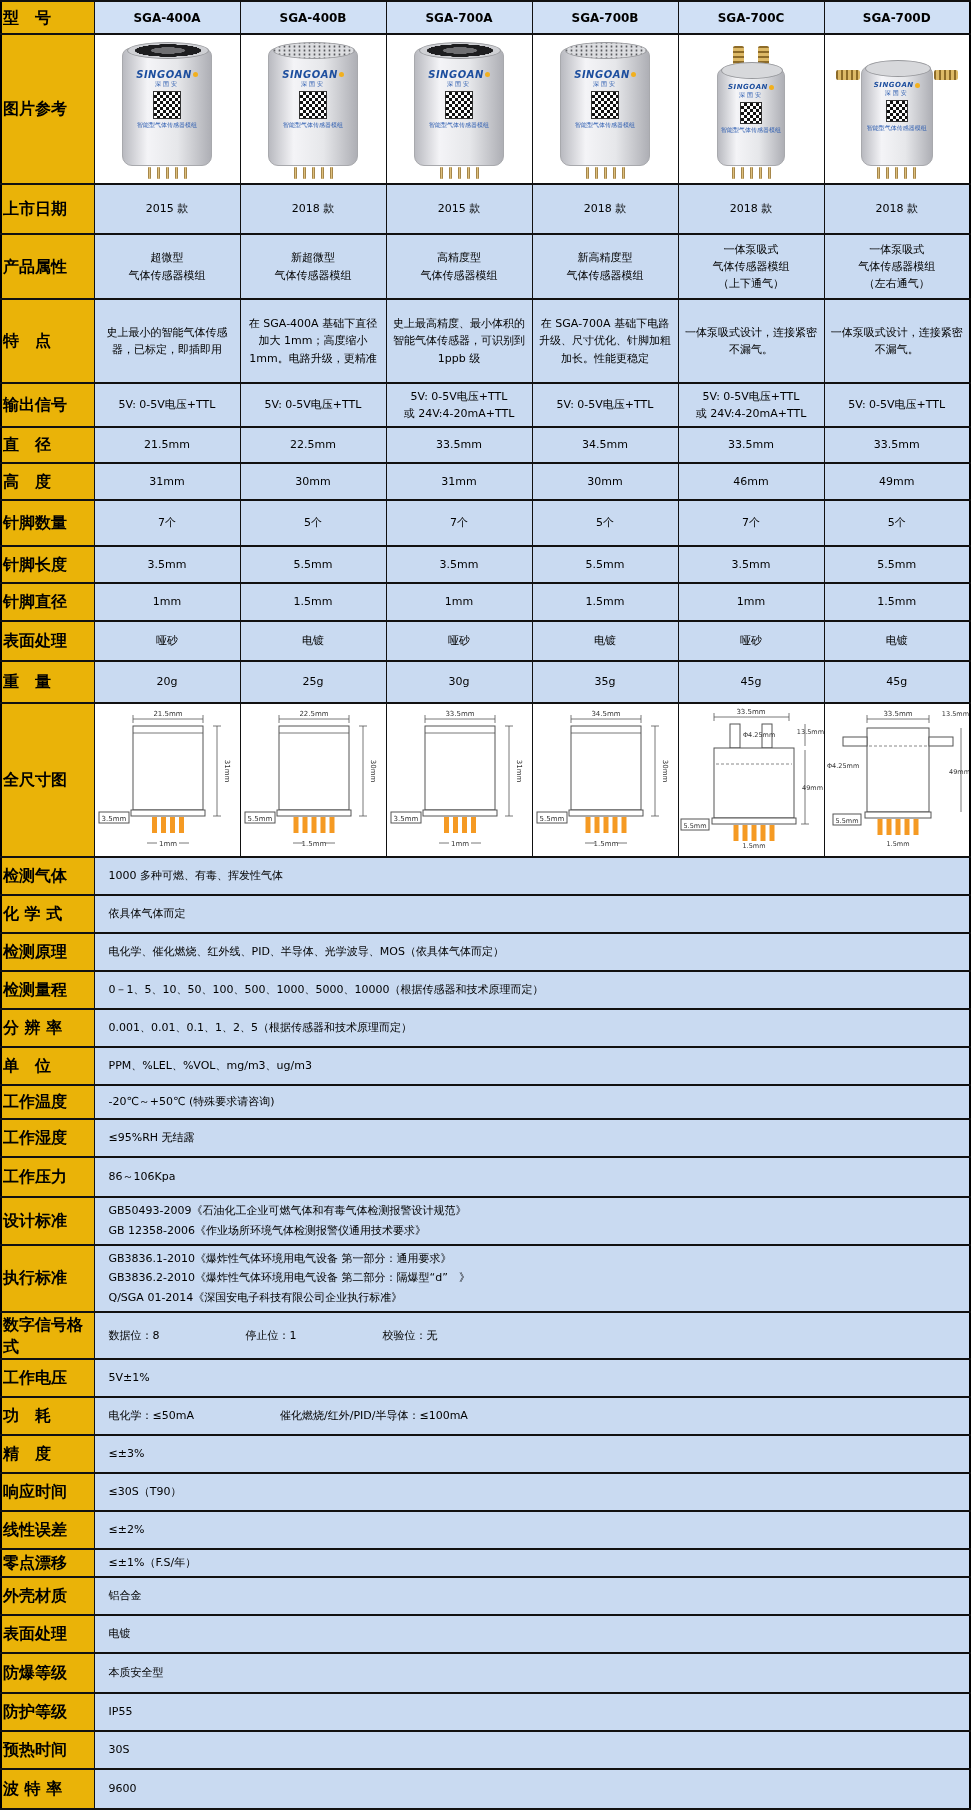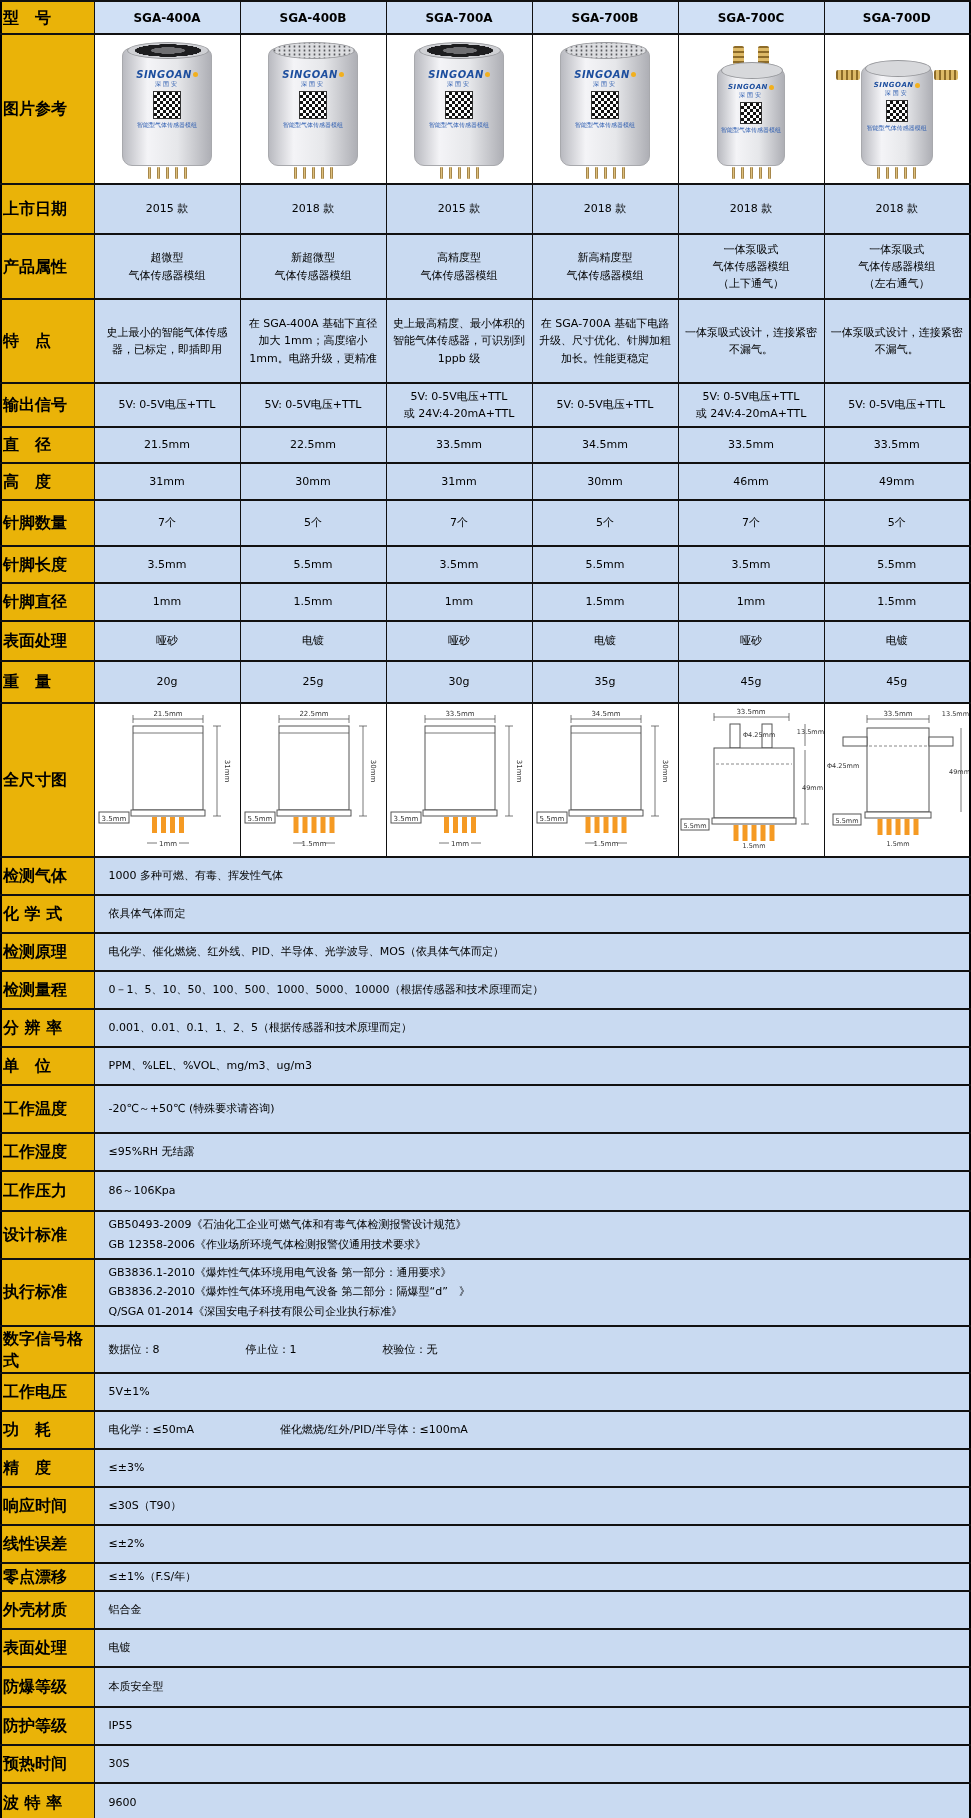--- a/index.html
+++ b/index.html
@@ -600,21 +600,21 @@
           <td class="wide" colspan="6">0－1、5、10、50、100、500、1000、5000、10000（根据传感器和技术原理而定）</td>
         </tr>
         <tr style="height: 38px;">
           <td class="label">分 辨 率</td>
           <td class="wide" colspan="6">0.001、0.01、0.1、1、2、5（根据传感器和技术原理而定）</td>
         </tr>
         <tr style="height: 38px;">
           <td class="label">单　位</td>
           <td class="wide" colspan="6">PPM、%LEL、%VOL、mg/m3、ug/m3</td>
         </tr>
-        <tr style="height: 48px;">
+        <tr style="height: 34px;">
           <td class="label">工作温度</td>
           <td class="wide" colspan="6">-20℃～+50℃ (特殊要求请咨询)</td>
         </tr>
         <tr style="height: 38px;">
           <td class="label">工作湿度</td>
           <td class="wide" colspan="6">≤95%RH 无结露</td>
         </tr>
         <tr style="height: 40px;">
           <td class="label">工作压力</td>
           <td class="wide" colspan="6">86～106Kpa</td>

